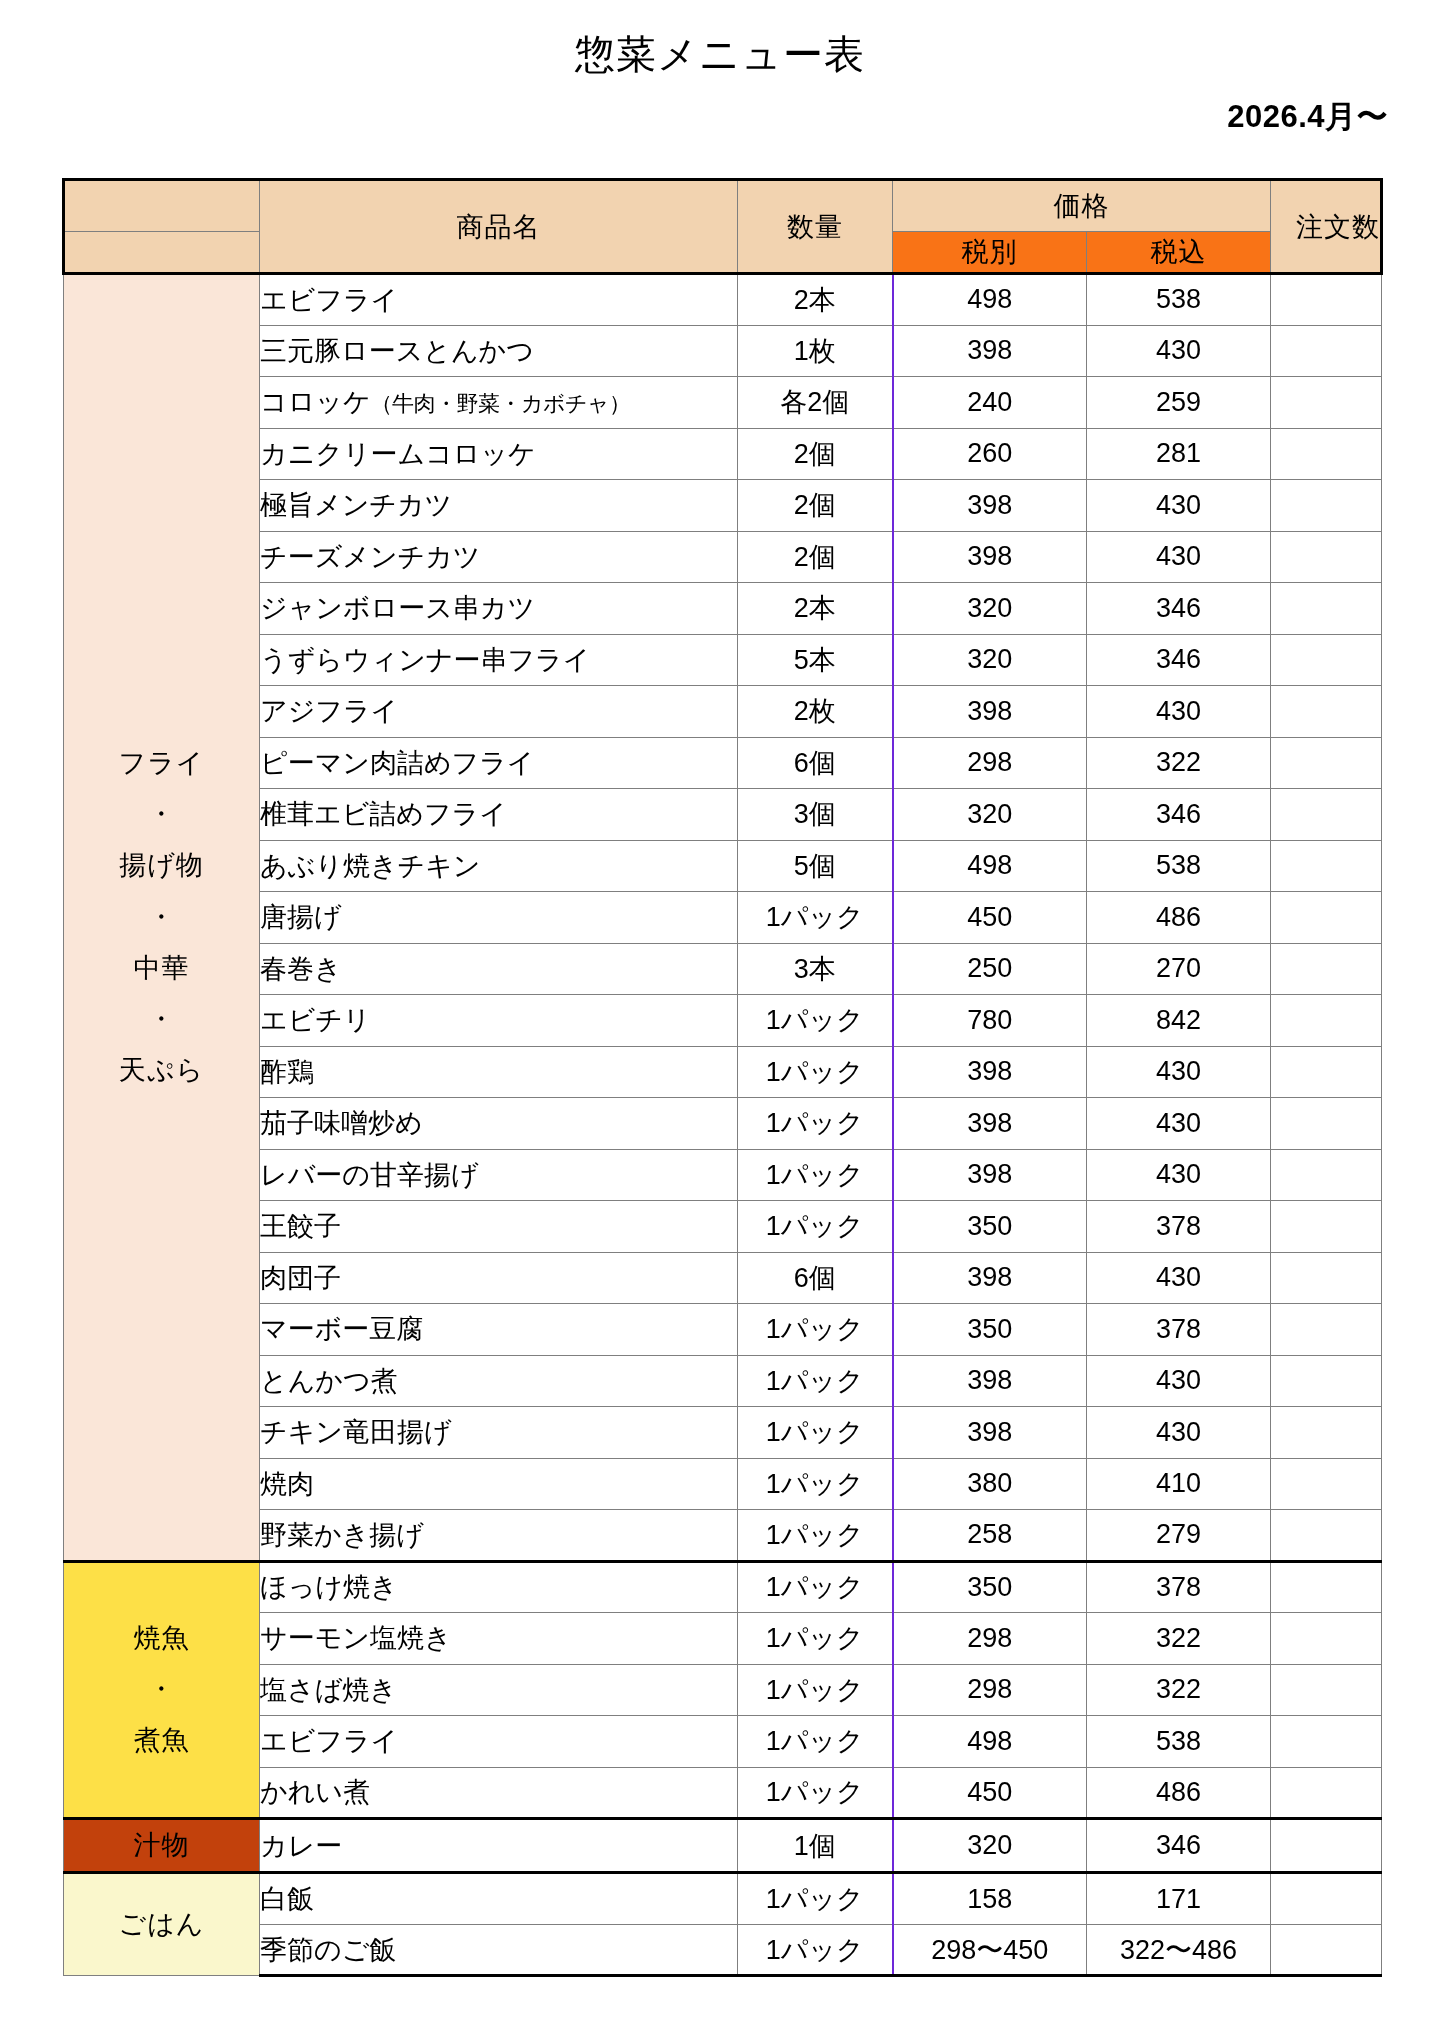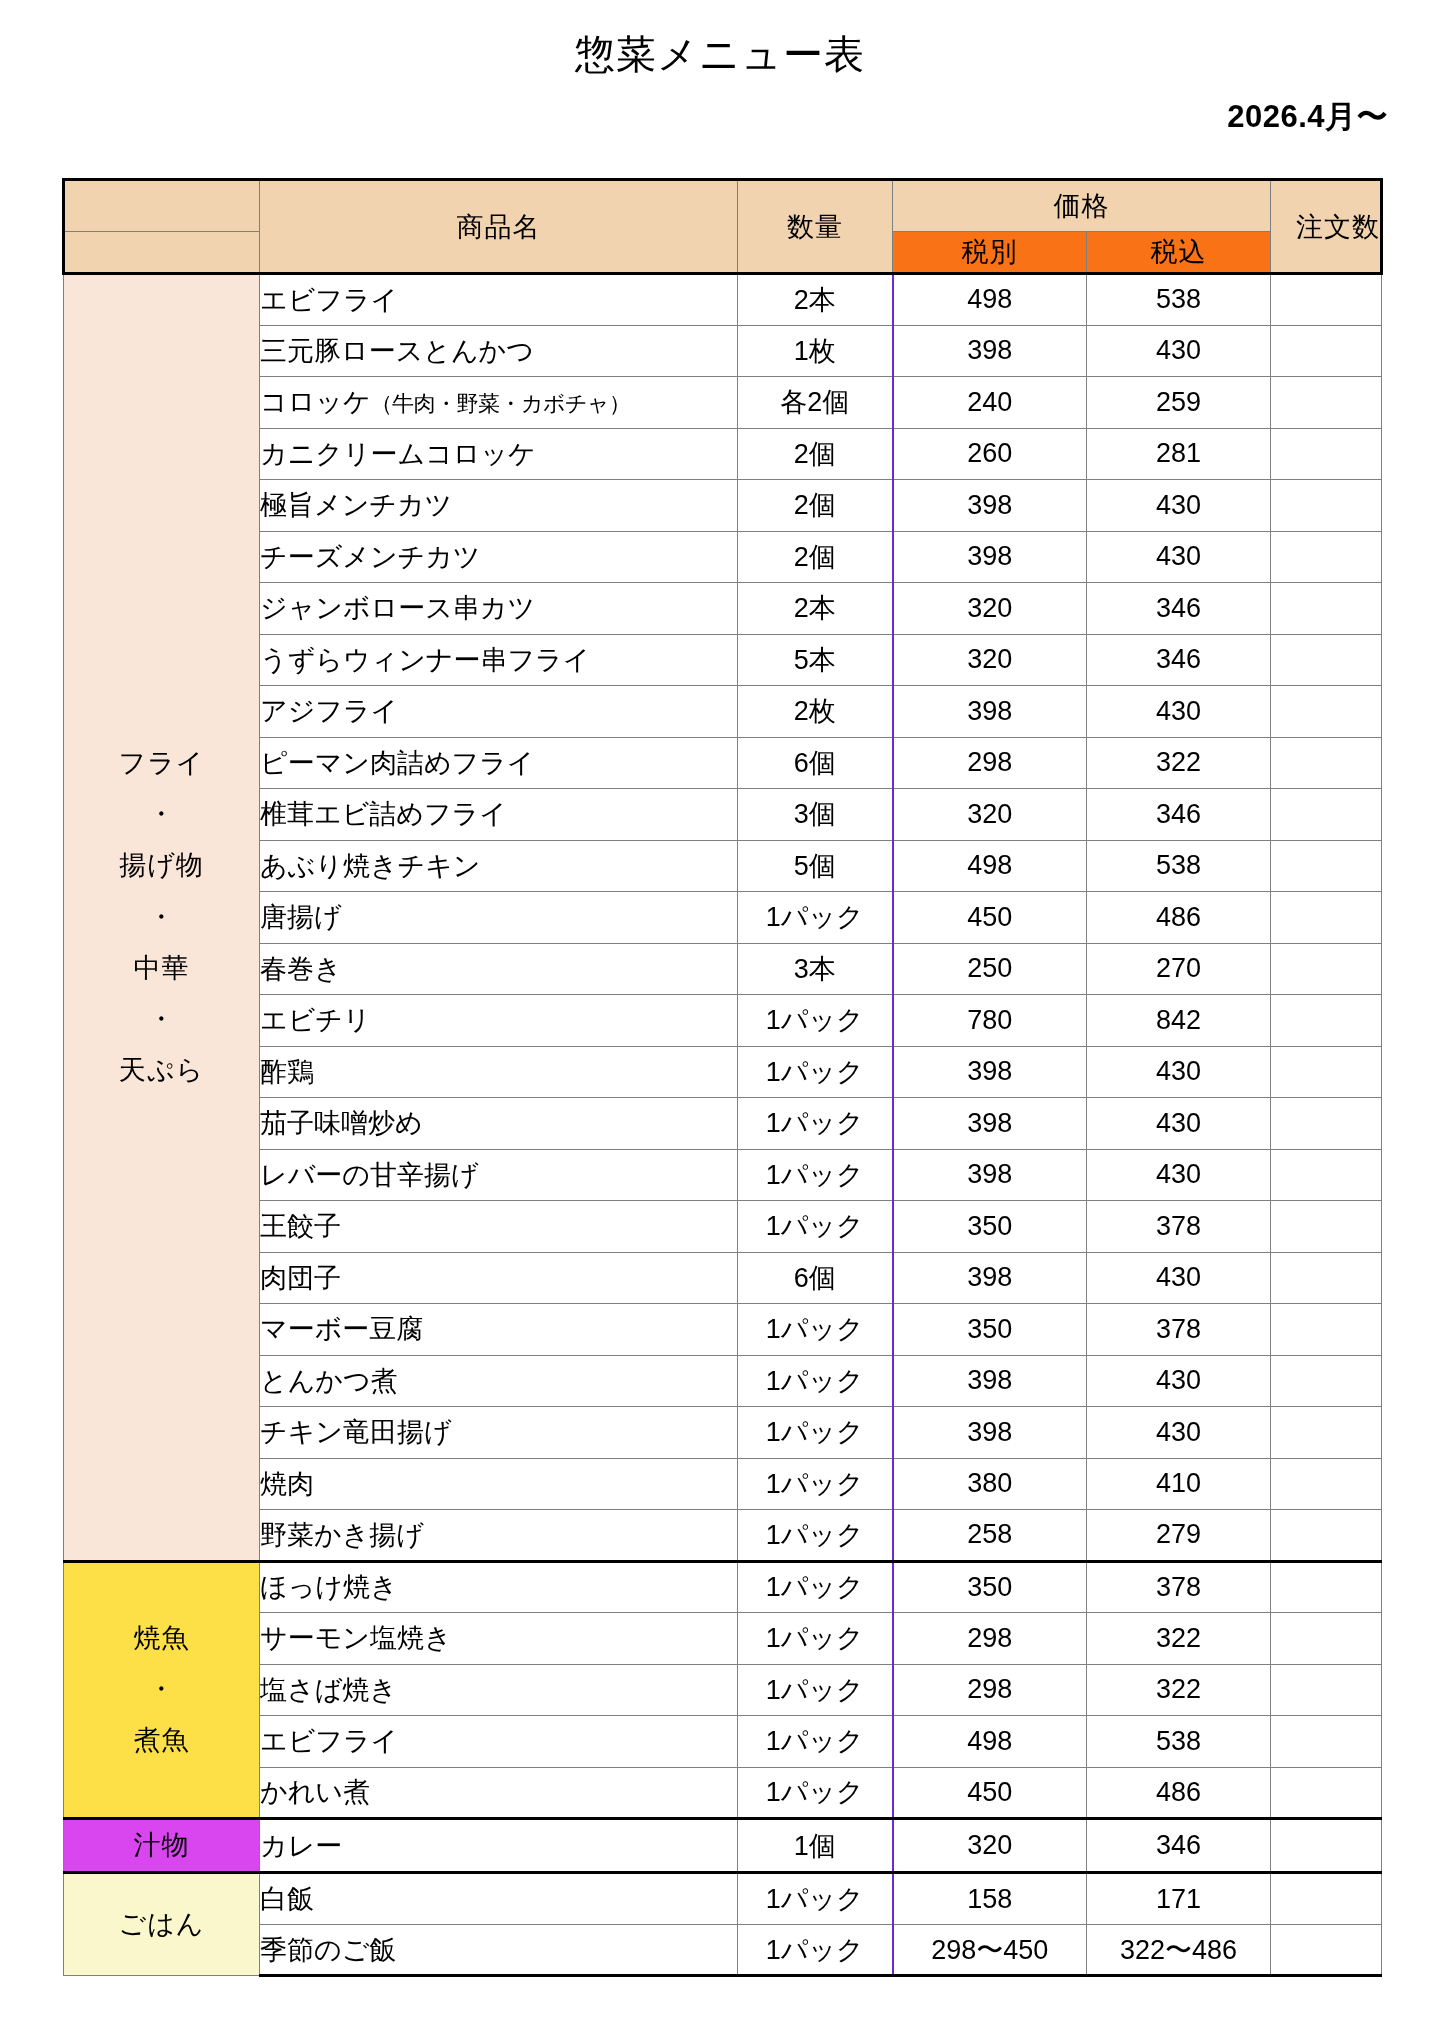--- a/index.html
+++ b/index.html
@@ -128,21 +128,21 @@
   td.price.ex { border-left: 2px solid #6d28d9; }
   td.ord {
     background: #ffffff;
     border-left: 2px solid #000;
     border-right: 3px solid #000;
   }
 
   
   .bg-fry  { background: #fae6d8; }
   .bg-fish { background: #fde047; }
-  .bg-soup { background: #d946ef; margin-top: 23px; }
+  .bg-soup { background: #c2410c; margin-top: 23px; }
   .bg-rice { background: #faf7cc; }
 
   
   tr.sec-end td { border-bottom: 3px solid #000 !important; }
   tr.sec-start td { border-top: 3px solid #000 !important; }
 </style>
 </head>
 <body>
 
 <div class="page">

